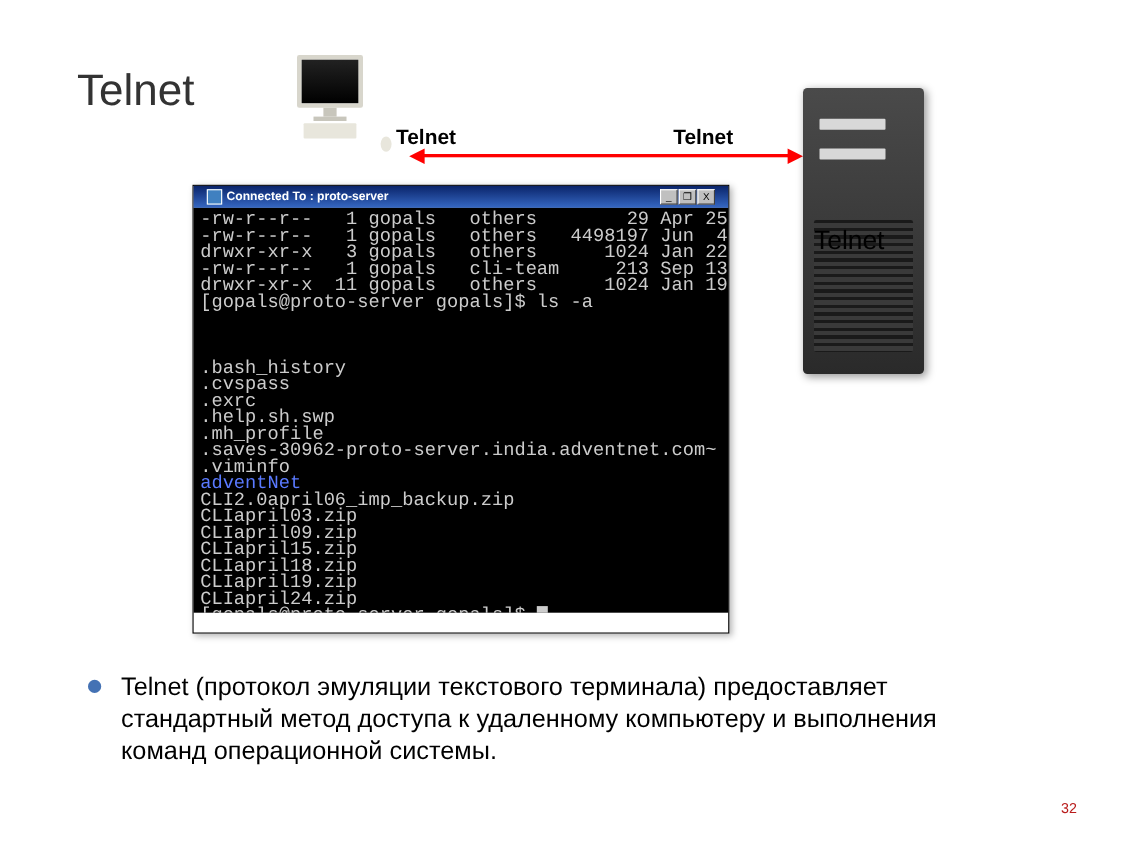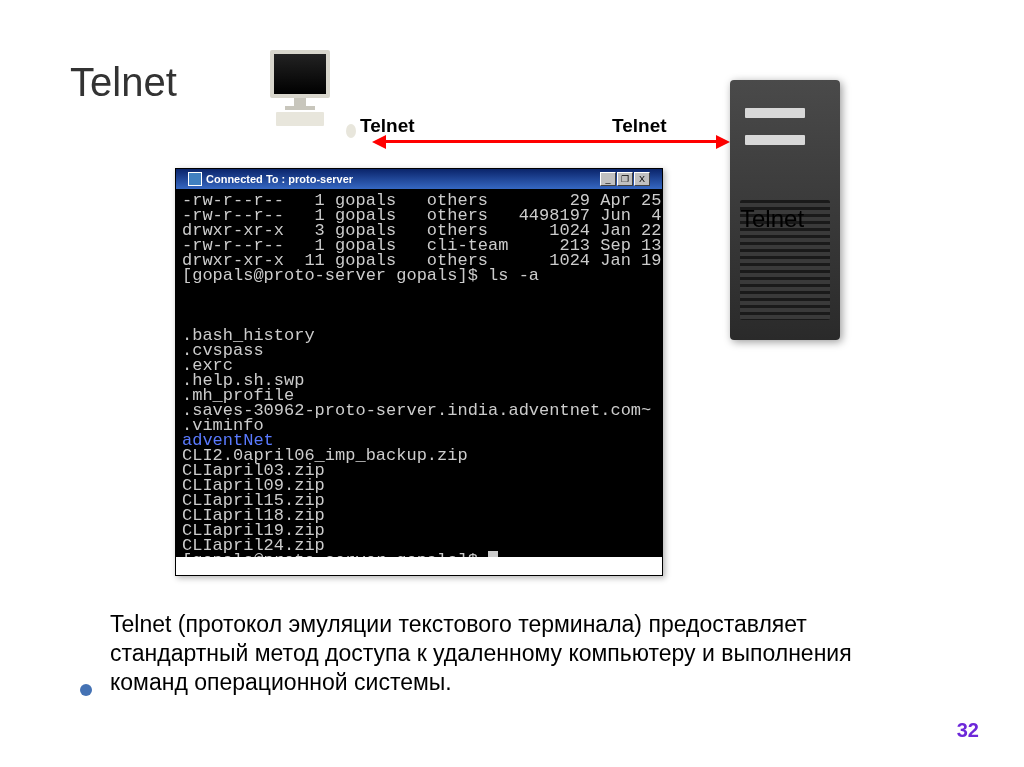--- a/index.html
+++ b/index.html
@@ -222,43 +222,42 @@
       white-space: pre;
     }
     .t-blue { color: #5a7aff; }
 
     .description {
       position: absolute;
       top: 610px;
       left: 80px;
       width: 840px;
       display: flex;
-      align-items: flex-end;
+      align-items: flex-start;
     }
     .bullet {
       width: 12px;
       height: 12px;
       border-radius: 50%;
       background: #4472b4;
       margin-top: 8px;
       margin-right: 18px;
       flex-shrink: 0;
     }
     .desc-text {
       font-size: 23px;
       line-height: 1.25;
       color: #000;
     }
     .page-num {
       position: absolute;
       bottom: 25px;
       right: 45px;
-      font-size: 20px;
-      color: #6d28d9;
-      font-weight: bold;
+      font-size: 13px;
+      color: #b91c1c;
     }
   </style>
 </head>
 <body>
 
 <div class="slide-title">Telnet</div>
 
 <div class="diagram-area">
   <div class="desktop-icon">
     <div class="monitor-box"></div>

